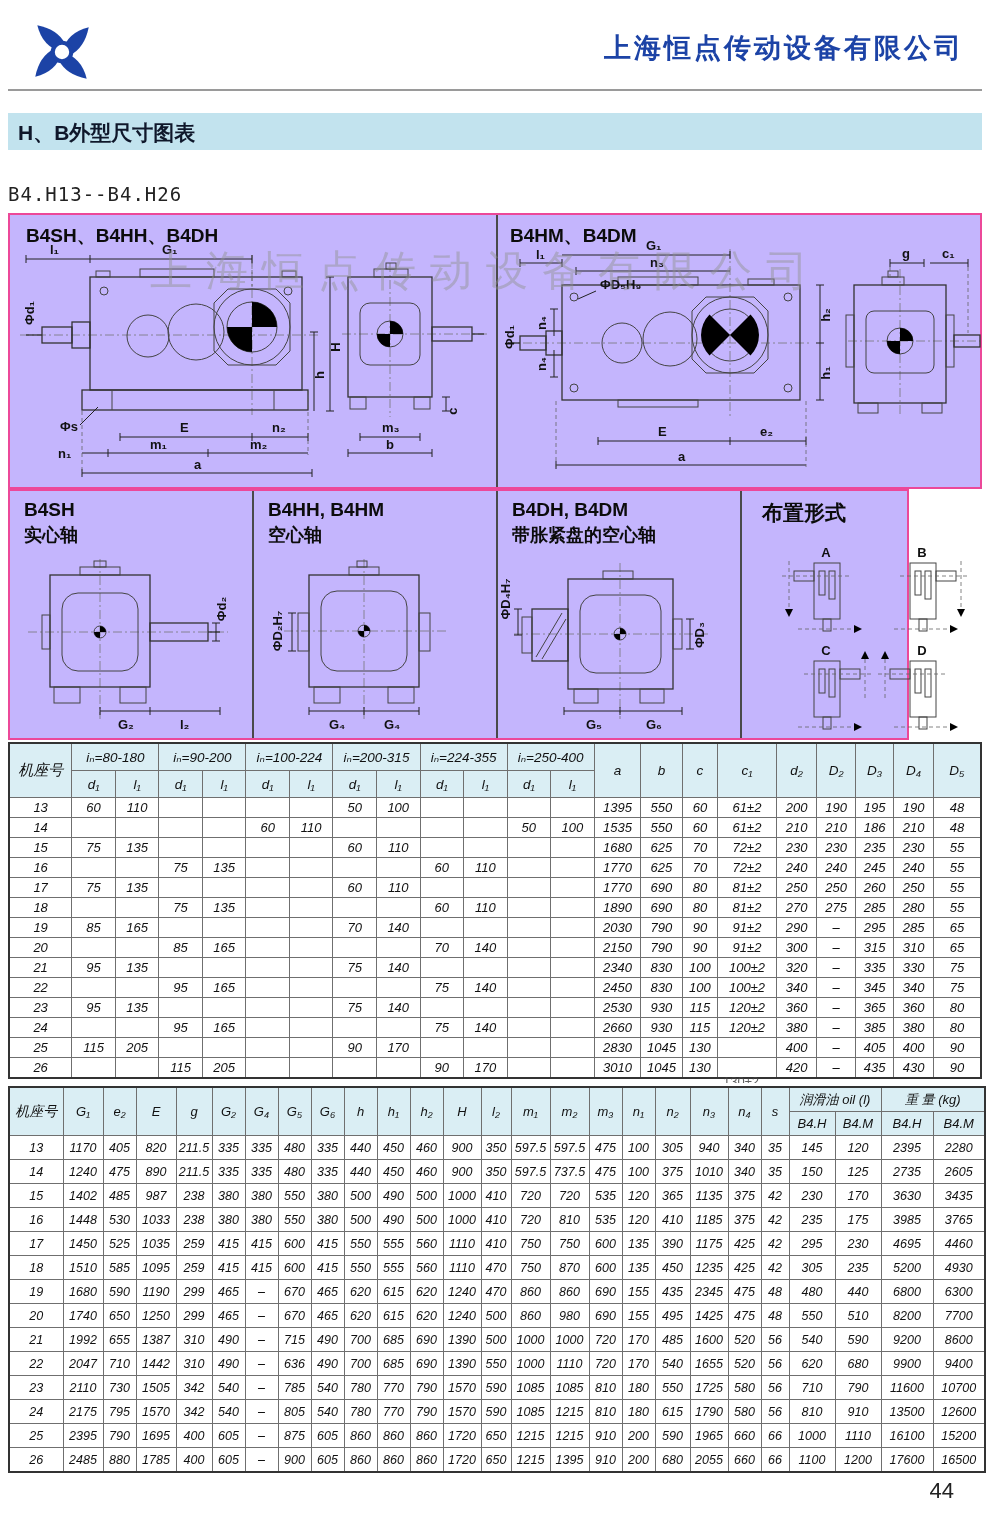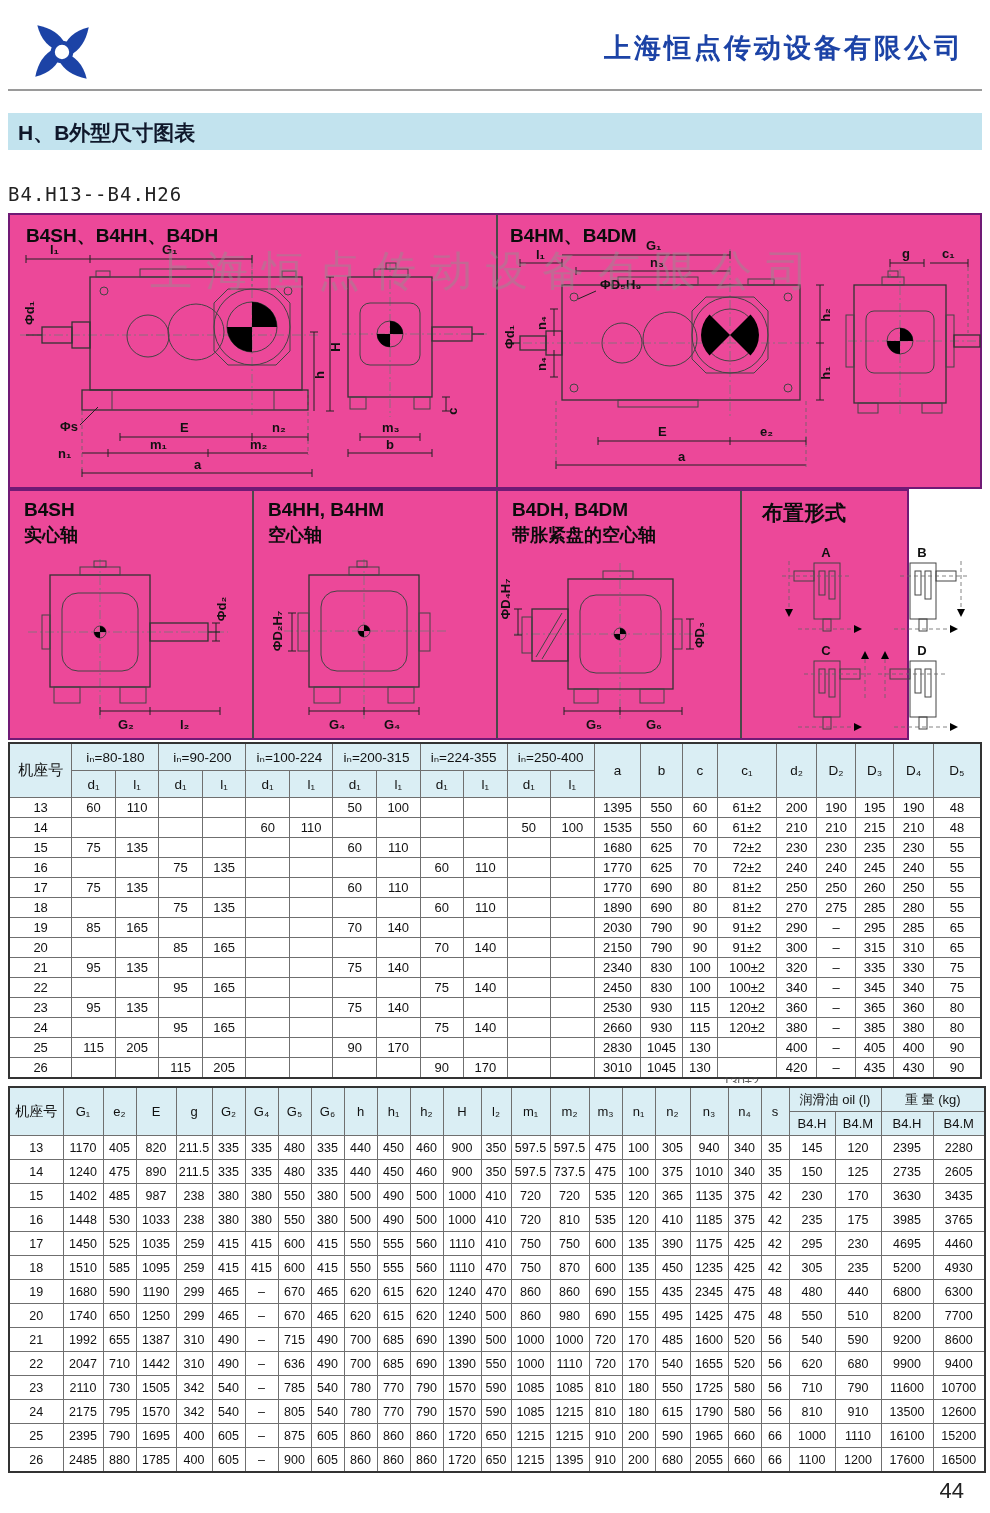--- a/index.html
+++ b/index.html
@@ -10,52 +10,52 @@
   
   #brand-name{left:104px;top:34px;font-size:31px;font-weight:bold;color:#1c43a6;letter-spacing:2px;}
   #company-name{right:26px;top:30px;font-size:27px;font-weight:bold;color:#1c43a6;letter-spacing:3px;}
   #header-rule{left:8px;top:89px;width:974px;height:0;border-top:2px solid #9a9a9a;}
 
   #section-bar{left:8px;top:113px;width:974px;height:37px;background:#c2e3ee;}
   #section-title{left:18px;top:119px;font-size:21px;font-weight:bold;color:#0f172a;}
   #subtitle{left:8px;top:170px;font-size:19px;font-family:"DejaVu Sans Mono","Liberation Mono",monospace;color:#222;letter-spacing:1px;margin-top:13px;}
 
   
-  .block{background:#ec4899;border:2px solid #701a75;box-sizing:border-box;}
+  .block{background:#c4b5fd;border:2px solid #ec4899;box-sizing:border-box;}
   #draw-top{left:8px;top:213px;width:974px;height:276px;}
   #draw-mid{left:8px;top:489px;width:901px;height:251px;}
   .vdiv{position:absolute;top:0;bottom:0;width:0;border-left:2px solid #4a4a4a;}
   .panel-title{position:absolute;font-size:19px;font-weight:bold;color:#0c0c0c;z-index:4;}
   .panel-cap{position:absolute;font-size:18px;font-weight:bold;color:#0c0c0c;z-index:4;}
   #watermark{left:150px;top:243px;width:720px;font-size:42px;letter-spacing:14px;color:#90928f;opacity:.45;z-index:5;pointer-events:none;white-space:nowrap;}
 
   svg{position:absolute;overflow:visible;}
   .ln{stroke:#333;stroke-width:1.3;fill:none;}
   .thin{stroke:#444;stroke-width:1;fill:none;}
   .dim{stroke:#222;stroke-width:1;fill:none;}
   .cl{stroke:#777;stroke-width:.8;stroke-dasharray:9 3 2 3;fill:none;}
   .dash{stroke:#666;stroke-width:.8;stroke-dasharray:4 3;fill:none;}
   .blk{fill:#000;stroke:none;}
   svg text{font-family:"Liberation Sans","DejaVu Sans",sans-serif;font-size:13px;font-weight:bold;fill:#111;}
 
   
-  table.dtable{border-collapse:collapse;table-layout:fixed;width:974px;border:2px solid #333;background:#fff;}
+  table.dtable{border-collapse:collapse;table-layout:fixed;width:974px;border:2px solid #333;background:#fff;font-style:italic;}
   table.dtable th,table.dtable td{border:1px solid #6f6f6f;text-align:center;vertical-align:middle;padding:0 1px;white-space:nowrap;overflow:hidden;}
   table.dtable th{background:#daeef4;font-weight:normal;}
   #table1{left:8px;top:742px;}
   #table1 th{font-size:13.5px;height:26px;}
   #table1 th.frame{font-size:15px;}
   #table1 td{font-size:13px;height:19px;}
   #table2{left:8px;top:1086px;}
   #table2 th{font-size:13px;height:23px;}
   #table2 th.frame{font-size:14px;}
   #table2 td{font-size:12.5px;height:23px;}
   #t1-note{left:723px;top:1074px;width:60px;height:9px;overflow:hidden;font-size:13px;color:#444;opacity:.85;}
 
-  #page-number{right:26px;top:1478px;font-size:22px;color:#222;margin-left:36px;}
+  #page-number{right:36px;top:1478px;font-size:22px;color:#222;margin-left:36px;}
 </style>
 </head>
 <body>
 
 <div id="page">
 
   <svg class="abs" style="left:26px;top:16px;" width="72" height="72" viewBox="0 0 70 70">
     <g fill="#1c43a6">
       <path d="M35,35 Q16,30 11,9 Q31,13 38,27 Z"></path>
       <path d="M35,35 Q16,30 11,9 Q31,13 38,27 Z" transform="rotate(90 35 35)"></path>
@@ -508,21 +508,21 @@
           <td></td>
           <td></td>
           <td>50</td>
           <td>100</td>
           <td>1535</td>
           <td>550</td>
           <td>60</td>
           <td>61±2</td>
           <td>210</td>
           <td>210</td>
-          <td>215</td>
+          <td>186</td>
           <td>210</td>
           <td>48</td>
         </tr>
         <tr>
           <td>15</td>
           <td>75</td>
           <td>135</td>
           <td></td>
           <td></td>
           <td></td>

